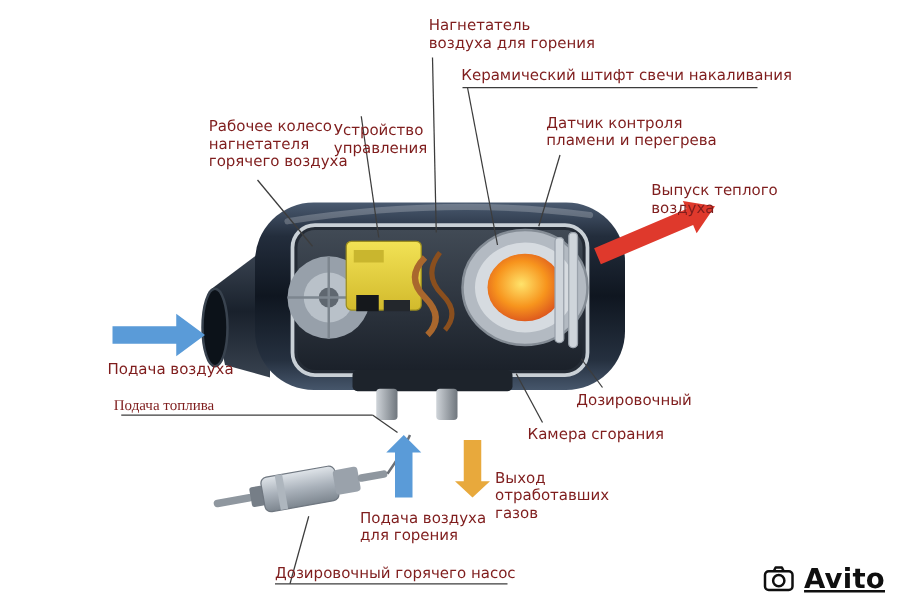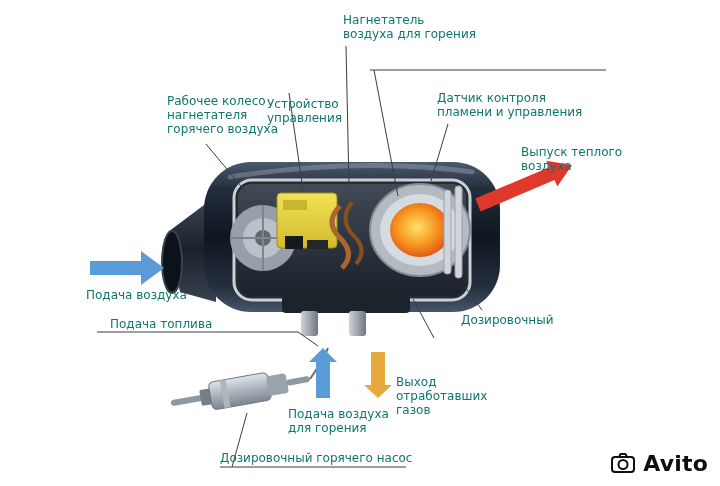--- a/index.html
+++ b/index.html
@@ -2,30 +2,30 @@
 <html><head>
 <meta charset="utf-8">
 <style>
   html,body{margin:0;padding:0;background:#fff;}
   .canvas{
     position:relative;width:720px;height:486px;background:#ffffff;overflow:hidden;
     font-family:"DejaVu Sans","Liberation Sans",sans-serif;
   }
   .layer{position:absolute;left:0;top:0;width:720px;height:486px;}
   .lbl{
-    position:absolute;font-size:12px;line-height:14px;color:#0f766e;
+    position:absolute;font-size:12px;line-height:14px;color:#7f1d1d;
     white-space:pre-line;
   }
   .watermark{
     position:absolute;right:0;bottom:2px;height:42px;background:#ffffff;
     border-radius:22px 0 0 22px;display:flex;align-items:center;gap:7px;
     padding:0 12px 0 16px;
   }
   .watermark .brand{
-    font-size:22px;font-weight:600;color:#0f0f0f;letter-spacing:0.2px;
+    font-size:22px;font-weight:600;color:#0f0f0f;letter-spacing:0.2px;text-decoration:underline;
   }
 </style>
 </head>
 <body>
 
 <div class="canvas">
 
   <svg class="layer" viewBox="0 0 720 486">
     <defs>
       <linearGradient id="shellGrad" x1="0" y1="0" x2="0" y2="1">
@@ -138,32 +138,34 @@
     </g>
 
     <polygon points="90,261 141,261 141,251 164,268 141,285 141,275 90,275" fill="#5a9bd8"></polygon>
     <polygon points="475.3,198.6 549.1,167.2 546.3,160.7 572,165 557.3,186.5 554.5,180 480.7,211.4" fill="#df392c"></polygon>
     <polygon points="371,352 371,385 364,385 378,398 392,385 385,385 385,352" fill="#e8a93c"></polygon>
     <polygon points="316,398 316,362 309,362 323,348 337,362 330,362 330,398" fill="#5a9bd8"></polygon>
   </svg>
 
   <div class="lbl" style="left:343px;top:13px;">Нагнетатель
 воздуха для горения</div>
+  <div class="lbl" style="left:369px;top:53px;">Керамический штифт свечи накаливания</div>
   <div class="lbl" style="left:267px;top:62px;margin-top:35px;">Устройство
 управления</div>
   <div class="lbl" style="left:437px;top:91px;">Датчик контроля
-пламени и управления</div>
+пламени и перегрева</div>
   <div class="lbl" style="left:167px;top:94px;">Рабочее колесо
 нагнетателя
 горячего воздуха</div>
   <div class="lbl" style="left:521px;top:145px;">Выпуск теплого
 воздуха</div>
   <div class="lbl" style="left:86px;top:288px;">Подача воздуха</div>
-  <div class="lbl" style="left:110px;top:317px;">Подача топлива</div>
+  <div class="lbl" style="left:91px;top:317px;font-family:Liberation Serif, serif;">Подача топлива</div>
   <div class="lbl" style="left:461px;top:313px;">Дозировочный</div>
+  <div class="lbl" style="left:422px;top:340px;">Камера сгорания</div>
   <div class="lbl" style="left:396px;top:375px;">Выход
 отработавших
 газов</div>
   <div class="lbl" style="left:288px;top:407px;">Подача воздуха
 для горения</div>
   <div class="lbl" style="left:220px;top:451px;">Дозировочный горячего насос</div>
 
   <div class="watermark">
     <svg width="26" height="22" viewBox="0 0 26 22">
       <rect x="2" y="5" width="22" height="15" rx="3" fill="none" stroke="#0f0f0f" stroke-width="2"></rect>

